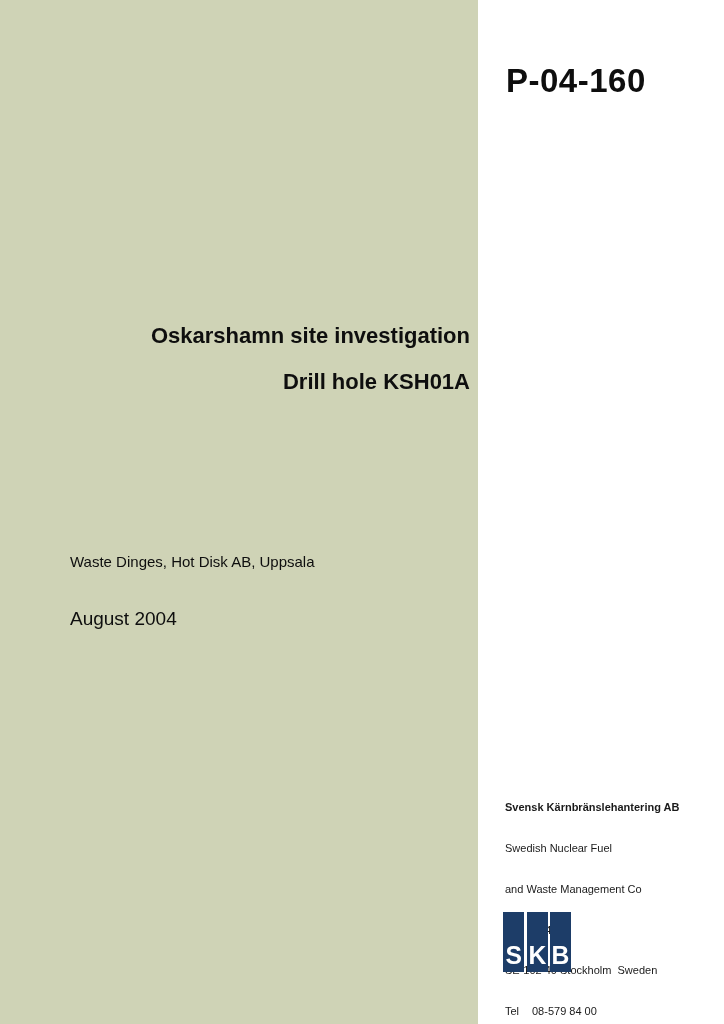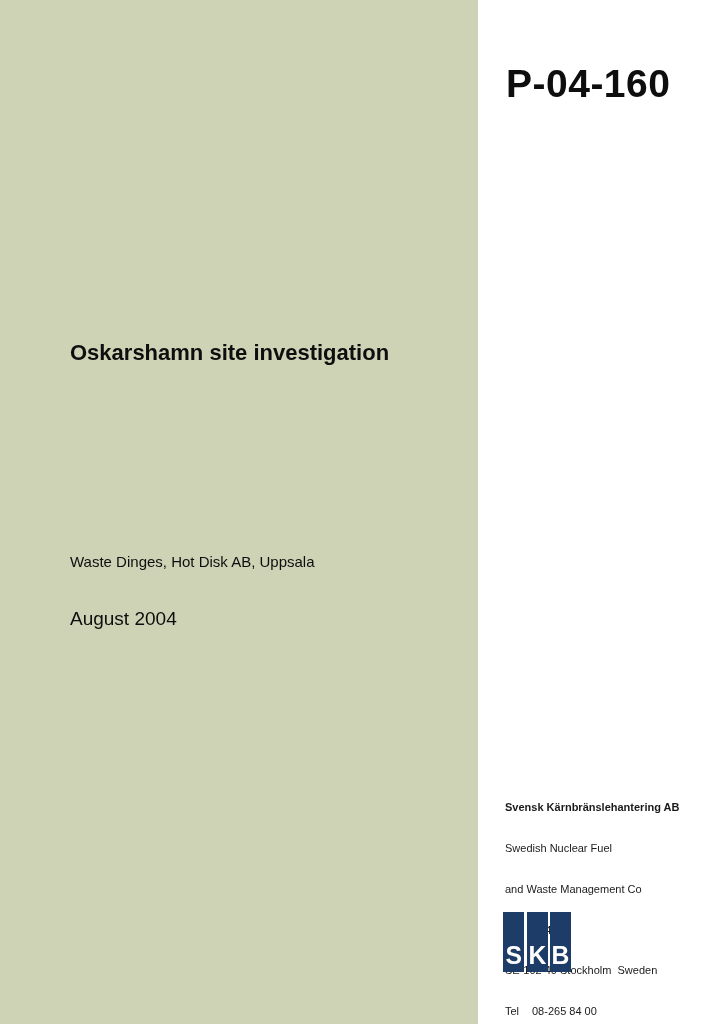--- a/index.html
+++ b/index.html
@@ -20,30 +20,31 @@
     left: 0;
     top: 0;
     width: 478px;
     height: 1024px;
     background: #cfd3b6;
   }
   .report-number {
     position: absolute;
     left: 506px;
     top: 62px;
-    font-size: 39px;
+    font-size: 33px;
     font-weight: bold;
     letter-spacing: 0.5px;
     color: #0e0e0e;
   }
   .title-block {
     position: absolute;
     left: 70px;
-    top: 341px;
+    top: 324px;
     width: 400px;
+    text-align: right;
   }
   .main-title {
     font-size: 22px;
     font-weight: bold;
     margin: 0 0 22px 0;
     line-height: 24px;
   }
   .sub-title {
     font-size: 22px;
     font-weight: bold;
@@ -119,35 +120,36 @@
 </style>
 </head>
 <body>
 
 <div class="green-panel"></div>
 
 <div class="report-number">P-04-160</div>
 
 <div class="title-block">
   <h1 class="main-title">Oskarshamn site investigation</h1>
+  <h2 class="sub-title">Drill hole KSH01A</h2>
 </div>
 
 <div class="author">Waste Dinges, Hot Disk AB, Uppsala</div>
 
 <div class="pub-date">August 2004</div>
 
 <div class="address-block">
   <div class="address-company">Svensk Kärnbränslehantering AB</div>
   <div>Swedish Nuclear Fuel</div>
   <div>and Waste Management Co</div>
   <div>Box 5864</div>
   <div>SE-102 40 Stockholm  Sweden</div>
   <div class="contact-row">
     <span class="contact-label">Tel</span>
-    <span>08-265 84 00</span>
+    <span>08-579 84 00</span>
   </div>
   
   
   
 </div>
 
 <div class="logo">
   <div class="logo-bar">
     <span class="logo-letter">S</span>
   </div>

